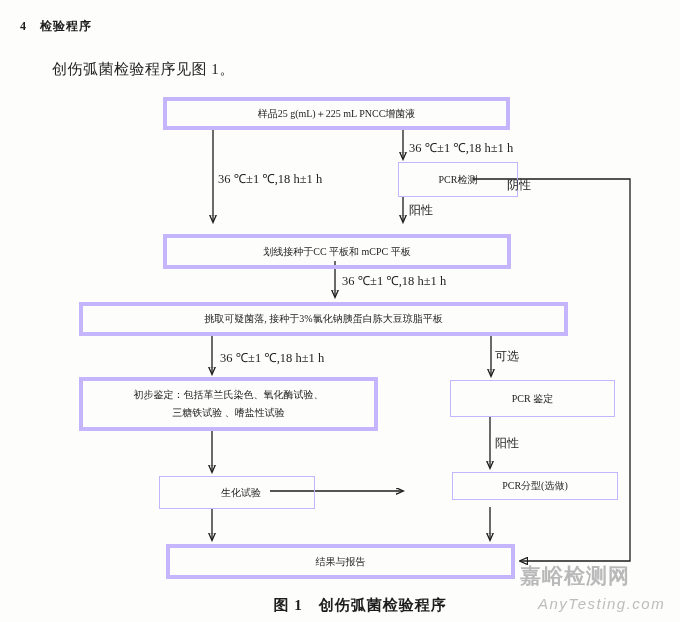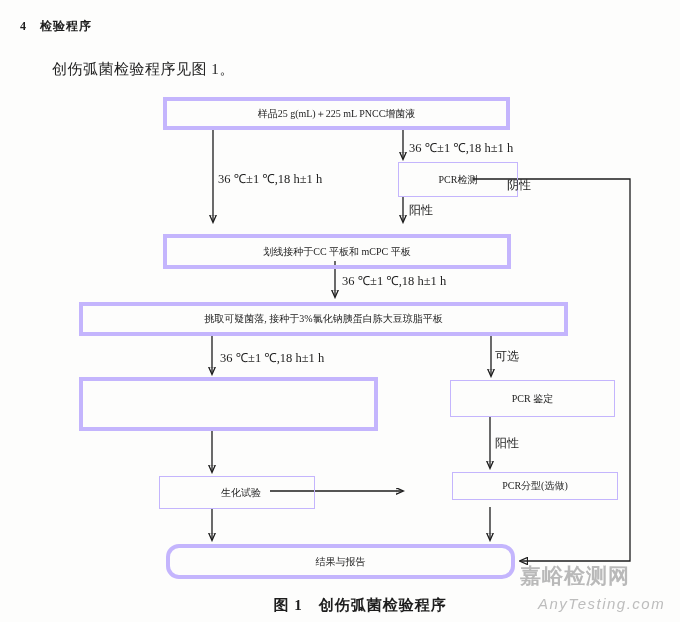--- a/index.html
+++ b/index.html
@@ -66,35 +66,37 @@
 
 <div class="node" style="left:163px;top:226px;width:348px;height:35px;margin-top:8px;">
   <span>划线接种于CC 平板和 mCPC 平板</span>
 </div>
 
 <div class="node" style="left:79px;top:302px;width:489px;height:34px;">
   <span>挑取可疑菌落, 接种于3%氯化钠胰蛋白胨大豆琼脂平板</span>
 </div>
 
 <div class="node" style="left:79px;top:377px;width:299px;height:54px;">
+  <span>初步鉴定：包括革兰氏染色、氧化酶试验、</span>
+  <span>三糖铁试验 、嗜盐性试验</span>
 </div>
 
 <div class="node thin" style="left:405px;top:380px;width:165px;height:37px;">
   <span>PCR 鉴定</span>
 </div>
 
 <div class="node thin" style="left:114px;top:476px;width:156px;height:33px;padding-left:8px;">
   <span>生化试验</span>
 </div>
 
 <div class="node thin" style="left:407px;top:472px;width:166px;height:28px;">
   <span>PCR分型(选做)</span>
 </div>
 
-<div class="node" style="left:166px;top:544px;width:349px;height:35px;border-radius:13px;">
+<div class="node" style="left:166px;top:544px;width:349px;height:35px;">
   <span>结果与报告</span>
 </div>
 
 <div class="edge-label" style="left:409px;top:139px;">36 ℃±1 ℃,18 h±1 h</div>
 <div class="edge-label" style="left:218px;top:170px;">36 ℃±1 ℃,18 h±1 h</div>
 <div class="edge-label cjk-label" style="left:409px;top:202px;">阳性</div>
 <div class="edge-label cjk-label" style="left:507px;top:177px;">阴性</div>
 <div class="edge-label" style="left:342px;top:272px;">36 ℃±1 ℃,18 h±1 h</div>
 <div class="edge-label" style="left:220px;top:349px;">36 ℃±1 ℃,18 h±1 h</div>
 <div class="edge-label cjk-label" style="left:495px;top:348px;text-align:center;">可选</div>

